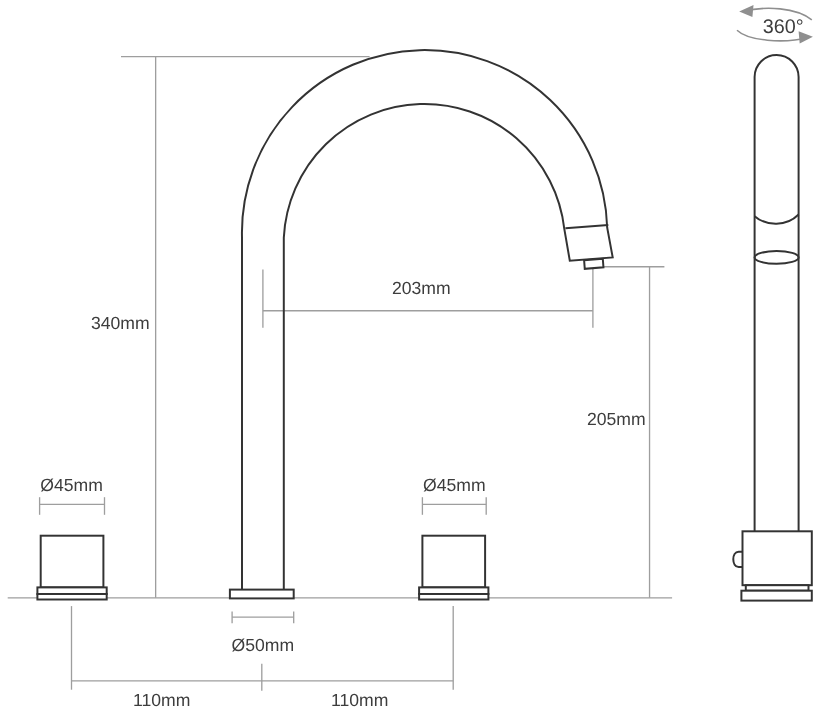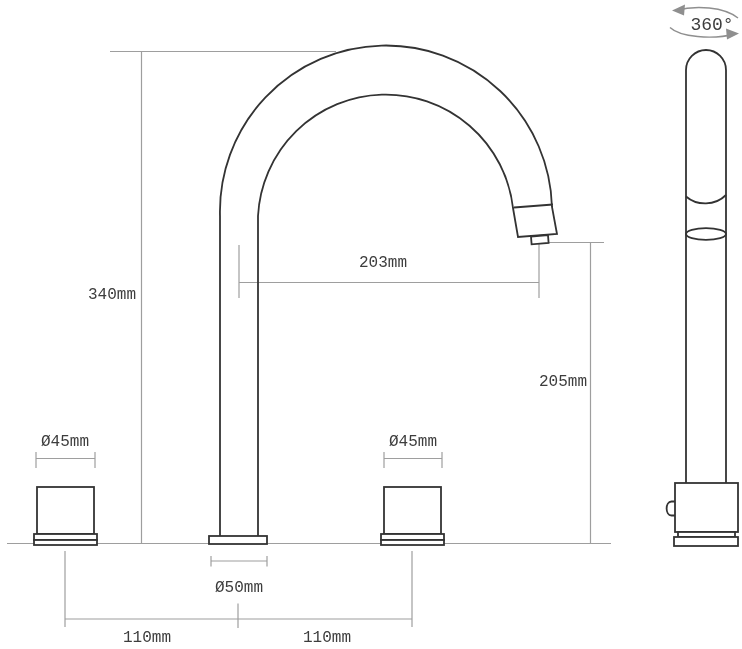--- a/index.html
+++ b/index.html
@@ -2,21 +2,21 @@
 <html><head>
 <meta charset="utf-8">
 <style>
   html, body { margin: 0; padding: 0; background: #ffffff; }
   .canvas {
     position: relative;
     width: 742px;
     height: 649px;
     background: #ffffff;
     overflow: hidden;
-    font-family: Liberation Mono, monospace;
+    font-family: Liberation Sans, sans-serif;
   }
   svg { display: block; }
   .outline      { fill: none; stroke: #333333; stroke-width: 1.8; stroke-linecap: butt; stroke-linejoin: miter; }
   .outline-fill { fill: #ffffff; stroke: #333333; stroke-width: 1.8; }
   .dim          { fill: none; stroke: #9e9e9e; stroke-width: 1.2; }
   .arrow        { fill: none; stroke: #8f8f8f; stroke-width: 1.4; }
   .arrowhead    { fill: #8f8f8f; stroke: none; }
   .lbl          { fill: #3d3d3d; font-size: 16px; }
   .lbl-big      { fill: #3d3d3d; font-size: 18px; }
 </style>

